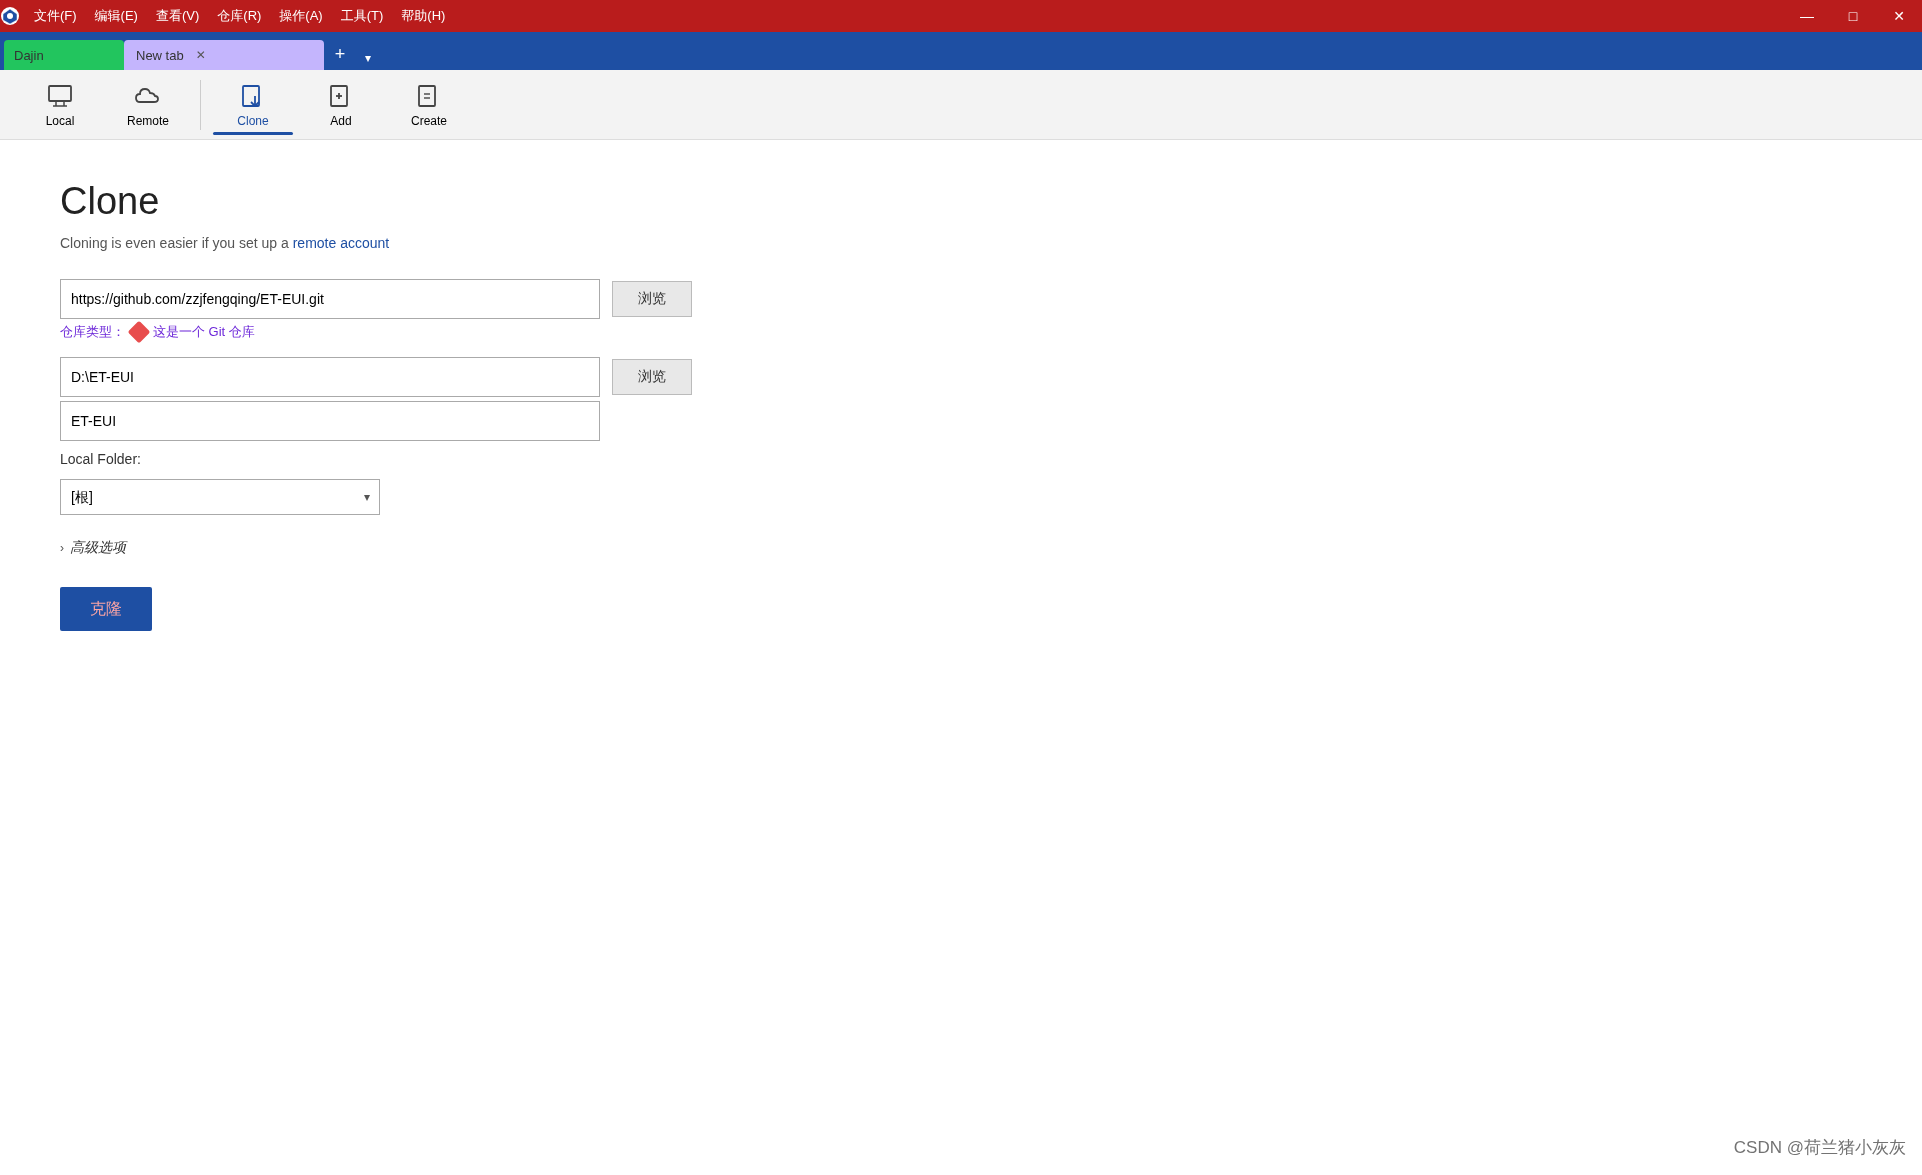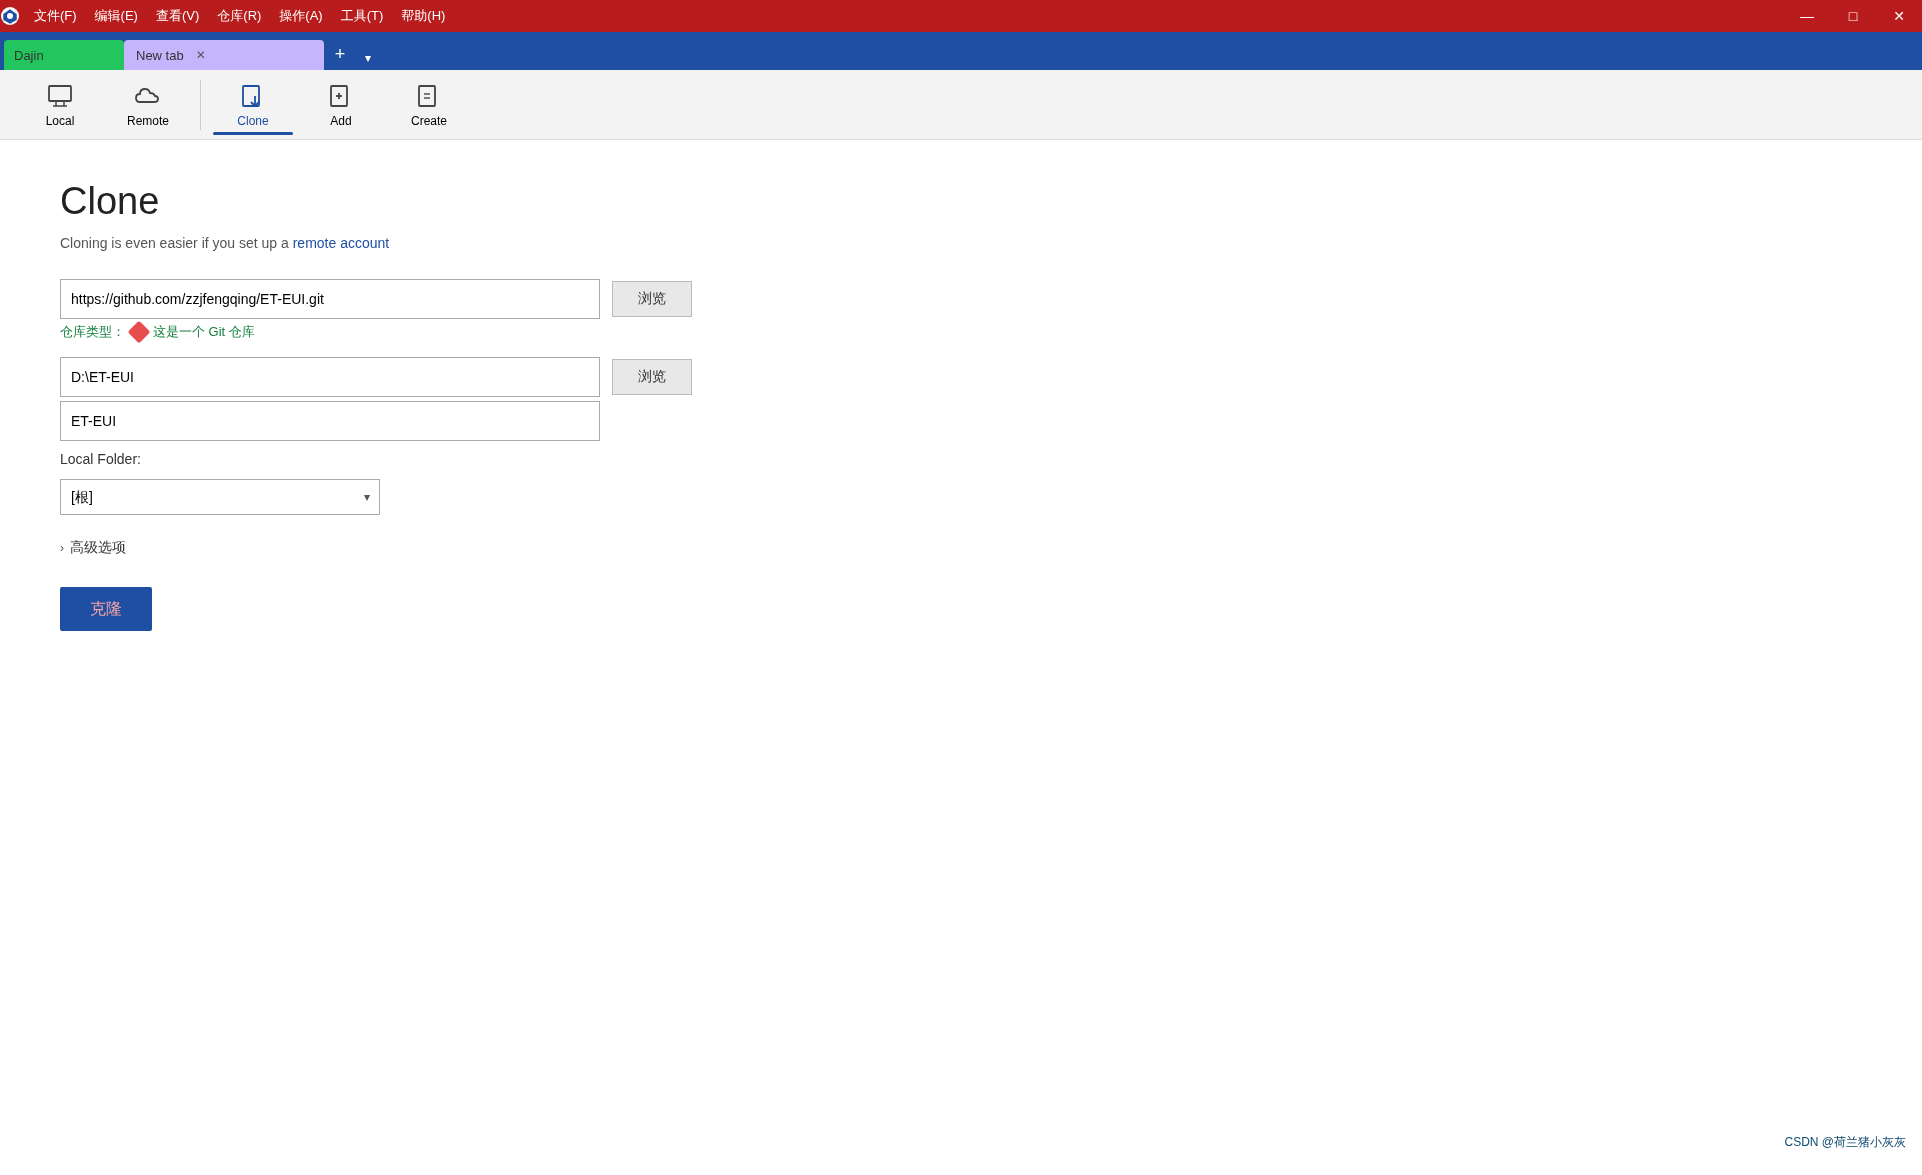--- a/index.html
+++ b/index.html
@@ -181,21 +181,21 @@
       width: 80px; height: 36px;
       background: #e8e8e8;
       border: 1px solid #bbb;
       cursor: pointer;
       font-size: 14px;
       color: #333;
     }
     .repo-type-row {
       display: flex; align-items: center;
       font-size: 13px;
-      color: #15803d;
+      color: #6d28d9;
       margin-bottom: 16px;
       gap: 6px;
     }
     .git-icon {
       width: 16px; height: 16px;
       display: inline-block;
       background: #e84d4d;
       transform: rotate(45deg);
       border-radius: 2px;
       flex-shrink: 0;
@@ -236,38 +236,39 @@
       cursor: pointer;
       gap: 6px;
     }
     .advanced-chevron {
       font-size: 12px;
       color: #555;
     }
     .advanced-label {
       font-size: 14px;
       color: #333;
+      font-style: italic;
     }
     .clone-button {
       background: #1e4fa3;
       color: #fca5a5;
       border: none;
       padding: 0 30px;
       height: 44px;
       font-size: 16px;
       cursor: pointer;
       border-radius: 2px;
     }
 
     .watermark {
       position: fixed;
-      bottom: 24px;
+      bottom: 16px;
       right: 16px;
-      font-size: 12px;
-      color: #0c4a6e;
+      font-size: 17px;
+      color: #737373;
     }
 
     
     .icon-monitor { color: #444; }
     .icon-cloud { color: #444; }
     .icon-clone-active { color: #1e4fa3; }
     .icon-add { color: #444; }
     .icon-create { color: #444; }
   </style>
 </head>

